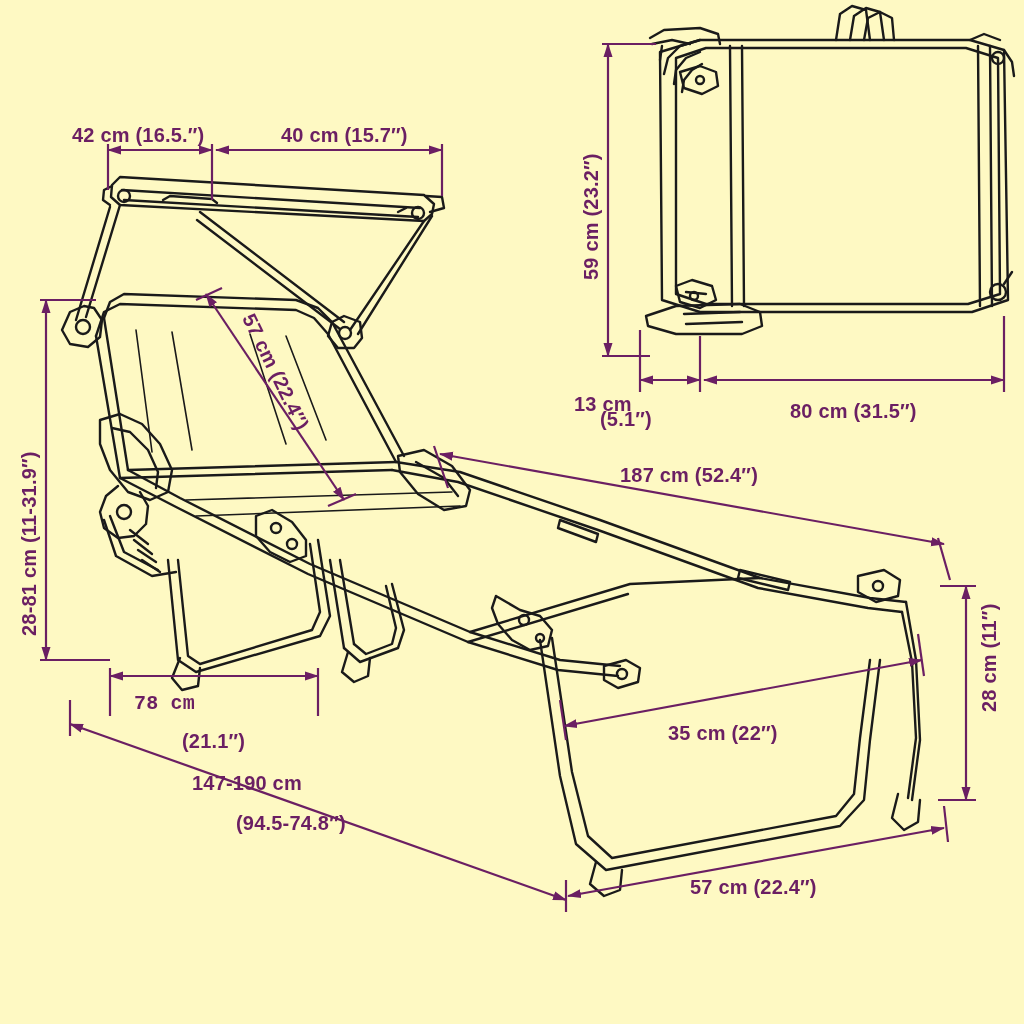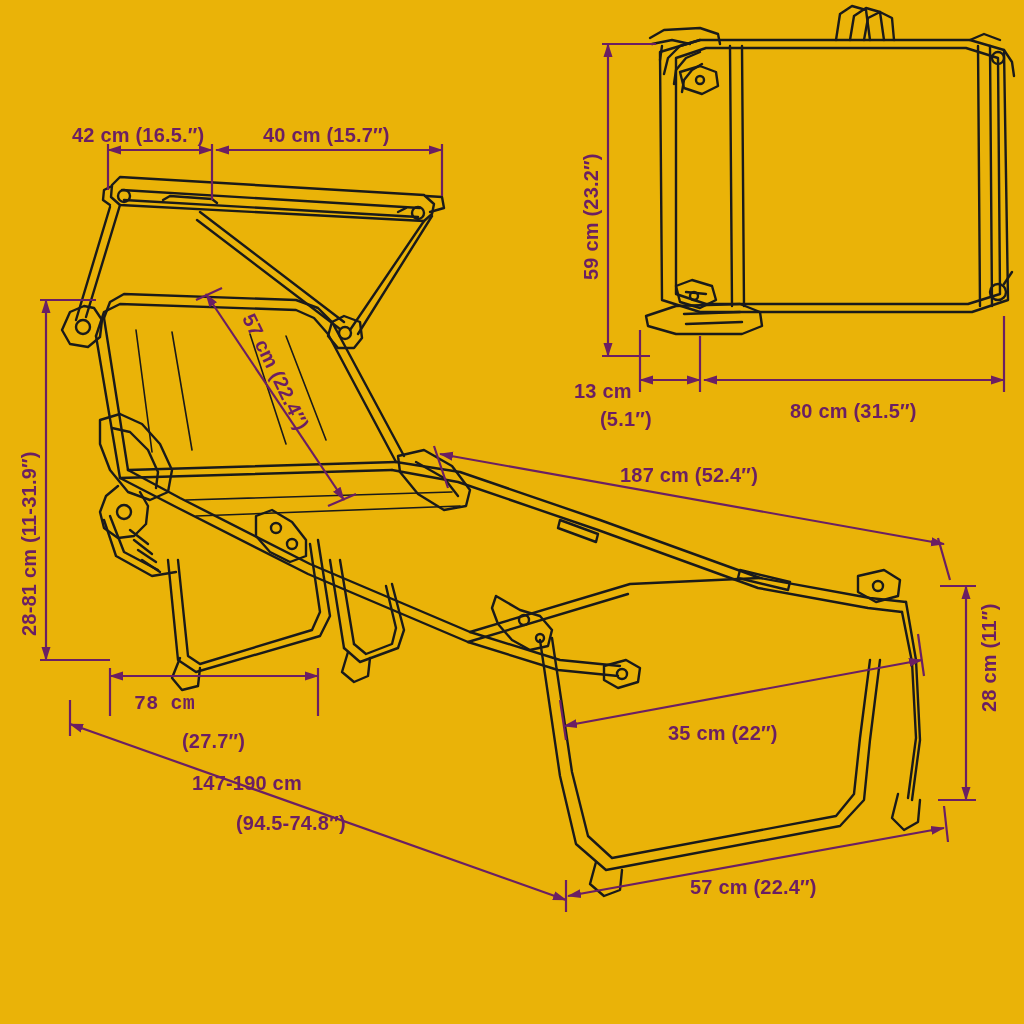--- a/index.html
+++ b/index.html
@@ -4,54 +4,54 @@
 <style>
   html, body {
     margin: 0;
     padding: 0;
     background: #ffffff;
   }
   #page {
     position: relative;
     width: 1024px;
     height: 1024px;
-    background: #eab308;
+    background: #fef9c3;
     font-family: "Liberation Sans", sans-serif;
     overflow: hidden;
   }
   #drawing {
     position: absolute;
     left: 0;
     top: 0;
     width: 1024px;
     height: 1024px;
   }
   .dim-label {
     position: absolute;
     color: #6b1f63;
     font-family: "Liberation Sans", sans-serif;
     font-weight: bold;
     font-size: 20px;
     white-space: nowrap;
     letter-spacing: 0.2px;
   }
   .l-42   { left: 72px;  top: 124px; }
-  .l-40   { left: 263px; top: 124px; }
+  .l-40   { left: 281px; top: 124px; }
   .l-57a  { left: 258px; top: 310px; transform: rotate(64deg); transform-origin: 0 0; }
   .l-2881 { left: 18px;  top: 636px; transform: rotate(-90deg); transform-origin: 0 0; }
   .l-78   { left: 134px; top: 692px; font-family: Liberation Mono, monospace; }
   .l-78b  { left: 182px; top: 730px; }
   .l-147  { left: 192px; top: 772px; }
   .l-147b { left: 236px; top: 812px; }
   .l-133  { left: 620px; top: 464px; }
   .l-56   { left: 668px; top: 722px; }
   .l-57b  { left: 690px; top: 876px; }
   .l-28   { left: 978px; top: 712px; transform: rotate(-90deg); transform-origin: 0 0; }
   .l-59   { left: 580px; top: 280px; transform: rotate(-90deg); transform-origin: 0 0; }
-  .l-13   { left: 574px; top: 380px; text-align: center; }
+  .l-13   { left: 574px; top: 393px; text-align: center; }
   .l-13b  { left: 600px; top: 408px; }
   .l-80   { left: 790px; top: 400px; }
 </style>
 </head>
 <body>
 
 <div id="page">
 
   <svg id="drawing" viewBox="0 0 1024 1024">
     <defs>
@@ -249,21 +249,21 @@
       <line x1="704" y1="380" x2="1004" y2="380" marker-start="url(#arrL)" marker-end="url(#arrR)"></line>
       <line x1="1004" y1="316" x2="1004" y2="392"></line>
     </g>
   </svg>
 
   <div class="dim-label l-42">42 cm (16.5.″)</div>
   <div class="dim-label l-40">40 cm (15.7″)</div>
   <div class="dim-label l-57a">57 cm (22.4″)</div>
   <div class="dim-label l-2881">28-81 cm (11-31.9″)</div>
   <div class="dim-label l-78">78 cm</div>
-  <div class="dim-label l-78b">(27.7″)</div>
+  <div class="dim-label l-78b">(21.1″)</div>
   <div class="dim-label l-147">147-190 cm</div>
   <div class="dim-label l-147b">(94.5-74.8″)</div>
   <div class="dim-label l-133">187 cm (52.4″)</div>
   <div class="dim-label l-56">35 cm (22″)</div>
   <div class="dim-label l-57b">57 cm (22.4″)</div>
   <div class="dim-label l-28">28 cm (11″)</div>
   <div class="dim-label l-59">59 cm (23.2″)</div>
   <div class="dim-label l-13">13 cm</div>
   <div class="dim-label l-13b">(5.1″)</div>
   <div class="dim-label l-80">80 cm (31.5″)</div>

